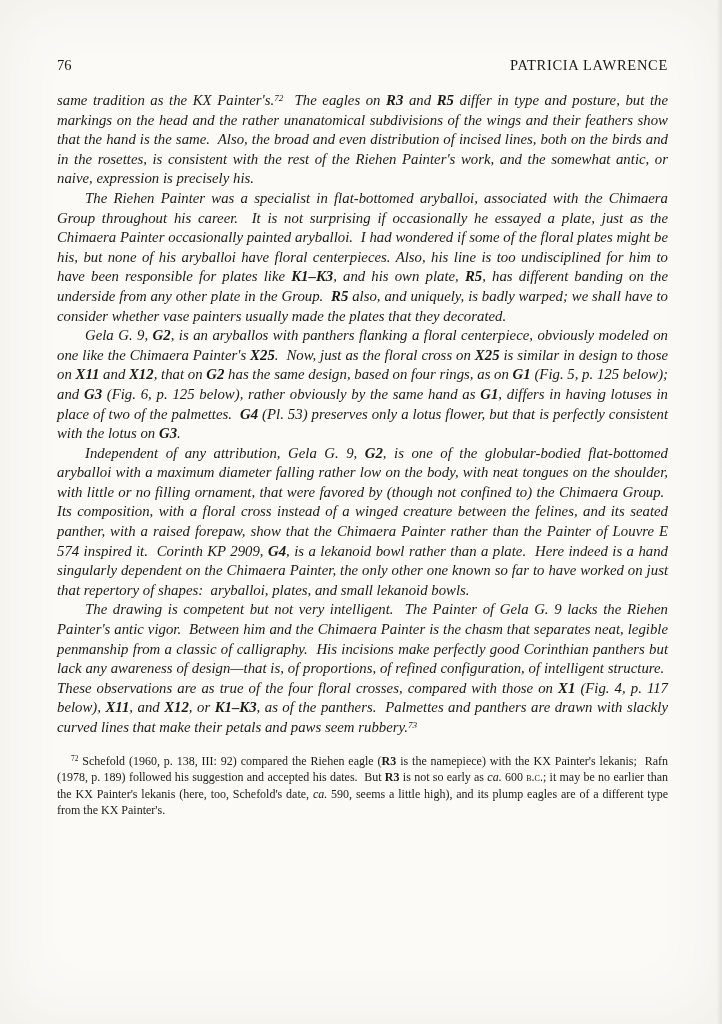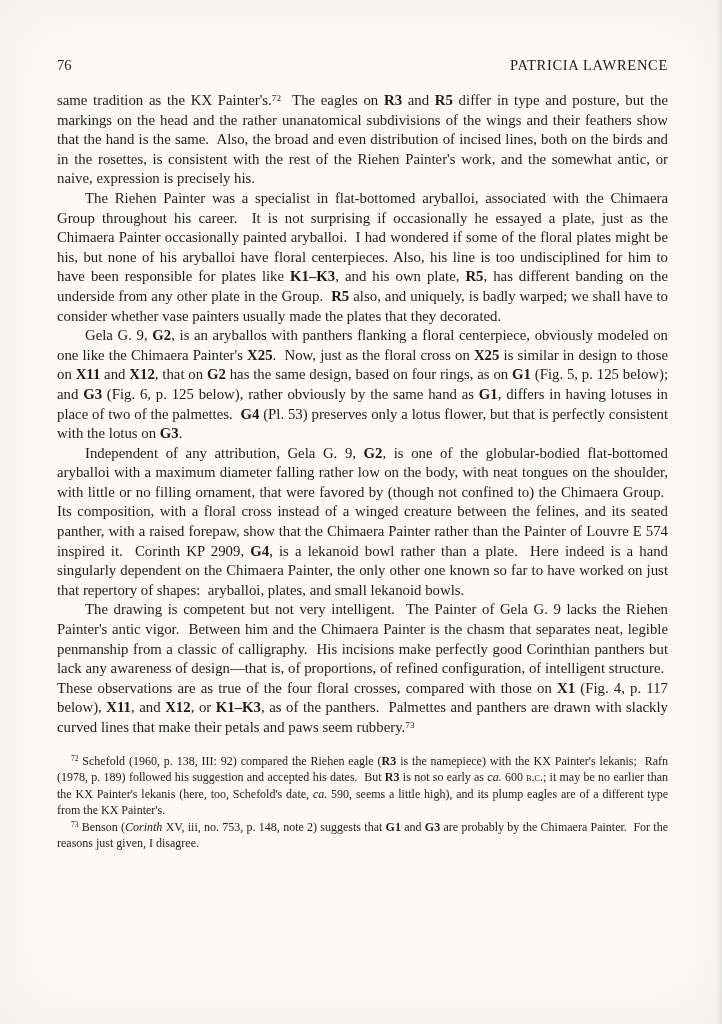--- a/index.html
+++ b/index.html
@@ -33,20 +33,21 @@
   .page-number { position: absolute; left: 0; top: 0; }
   .running-head {
     display: block;
     text-align: right;
     letter-spacing: 0.7px;
   }
   .body-text {
     font-size: 14.8px;
     line-height: 19.6px;
     text-align: justify;
+    font-style: italic;
   }
   p.para { margin: 0; text-indent: 28px; }
   p.para.noindent { text-indent: 0; }
   h2.section-heading {
     margin: 15px 0 6px 0;
     font-size: 14.8px;
     font-weight: normal;
     line-height: 19.6px;
     text-align: left;
   }
@@ -83,16 +84,15 @@
     <p class="para">The Riehen Painter was a specialist in flat-bottomed aryballoi, associated with the Chimaera Group throughout his career.&nbsp; It is not surprising if occasionally he essayed a plate, just as the Chimaera Painter occasionally painted aryballoi.&nbsp; I had wondered if some of the floral plates might be his, but none of his aryballoi have floral centerpieces. Also, his line is too undisciplined for him to have been responsible for plates like <b>K1–K3</b>, and his own plate, <b>R5</b>, has different banding on the underside from any other plate in the Group.&nbsp; <b>R5</b> also, and uniquely, is badly warped; we shall have to consider whether vase painters usually made the plates that they decorated.</p>
 
 
     <p class="para">Gela G. 9, <b>G2</b>, is an aryballos with panthers flanking a floral centerpiece, obviously modeled on one like the Chimaera Painter's <b>X25</b>.&nbsp; Now, just as the floral cross on <b>X25</b> is similar in design to those on <b>X11</b> and <b>X12</b>, that on <b>G2</b> has the same design, based on four rings, as on <b>G1</b> (Fig. 5, p. 125 below); and <b>G3</b> (Fig. 6, p. 125 below), rather obviously by the same hand as <b>G1</b>, differs in having lotuses in place of two of the palmettes.&nbsp; <b>G4</b> (Pl. 53) preserves only a lotus flower, but that is perfectly consistent with the lotus on <b>G3</b>.</p>
     <p class="para">Independent of any attribution, Gela G. 9, <b>G2</b>, is one of the globular-bodied flat-bottomed aryballoi with a maximum diameter falling rather low on the body, with neat tongues on the shoulder, with little or no filling ornament, that were favored by (though not confined to) the Chimaera Group.&nbsp; Its composition, with a floral cross instead of a winged creature between the felines, and its seated panther, with a raised forepaw, show that the Chimaera Painter rather than the Painter of Louvre E 574 inspired it.&nbsp; Corinth KP 2909, <b>G4</b>, is a lekanoid bowl rather than a plate.&nbsp; Here indeed is a hand singularly dependent on the Chimaera Painter, the only other one known so far to have worked on just that repertory of shapes:&nbsp; aryballoi, plates, and small lekanoid bowls.</p>
     <p class="para">The drawing is competent but not very intelligent.&nbsp; The Painter of Gela G. 9 lacks the Riehen Painter's antic vigor.&nbsp; Between him and the Chimaera Painter is the chasm that separates neat, legible penmanship from a classic of calligraphy.&nbsp; His incisions make perfectly good Corinthian panthers but lack any awareness of design—that is, of proportions, of refined configuration, of intelligent structure.&nbsp; These observations are as true of the four floral crosses, compared with those on <b>X1</b> (Fig. 4, p. 117 below), <b>X11</b>, and <b>X12</b>, or <b>K1–K3</b>, as of the panthers.&nbsp; Palmettes and panthers are drawn with slackly curved lines that make their petals and paws seem rubbery.<sup>73</sup></p>
   </main>
 
   <section class="footnotes">
     <p class="footnote"><sup>72</sup> Schefold (1960, p. 138, III: 92) compared the Riehen eagle (<b>R3</b> is the namepiece) with the KX Painter's lekanis;&nbsp; Rafn (1978, p. 189) followed his suggestion and accepted his dates.&nbsp; But <b>R3</b> is not so early as <i>ca.</i> 600 <span class="smcp">b.c.</span>; it may be no earlier than the KX Painter's lekanis (here, too, Schefold's date, <i>ca.</i> 590, seems a little high), and its plump eagles are of a different type from the KX Painter's.</p>
-    <p class="footnote"><sup>73</sup> Benson (<i>Corinth</i> XV, iii, no. 753, p. 148, note 2) suggests that <b>G1</b> and <b>G3</b> are probably by the Chimaera Painter.&nbsp; For the reasons just given, I disagree.</p>
   </section>
 
 </div>
 
 </body></html>

